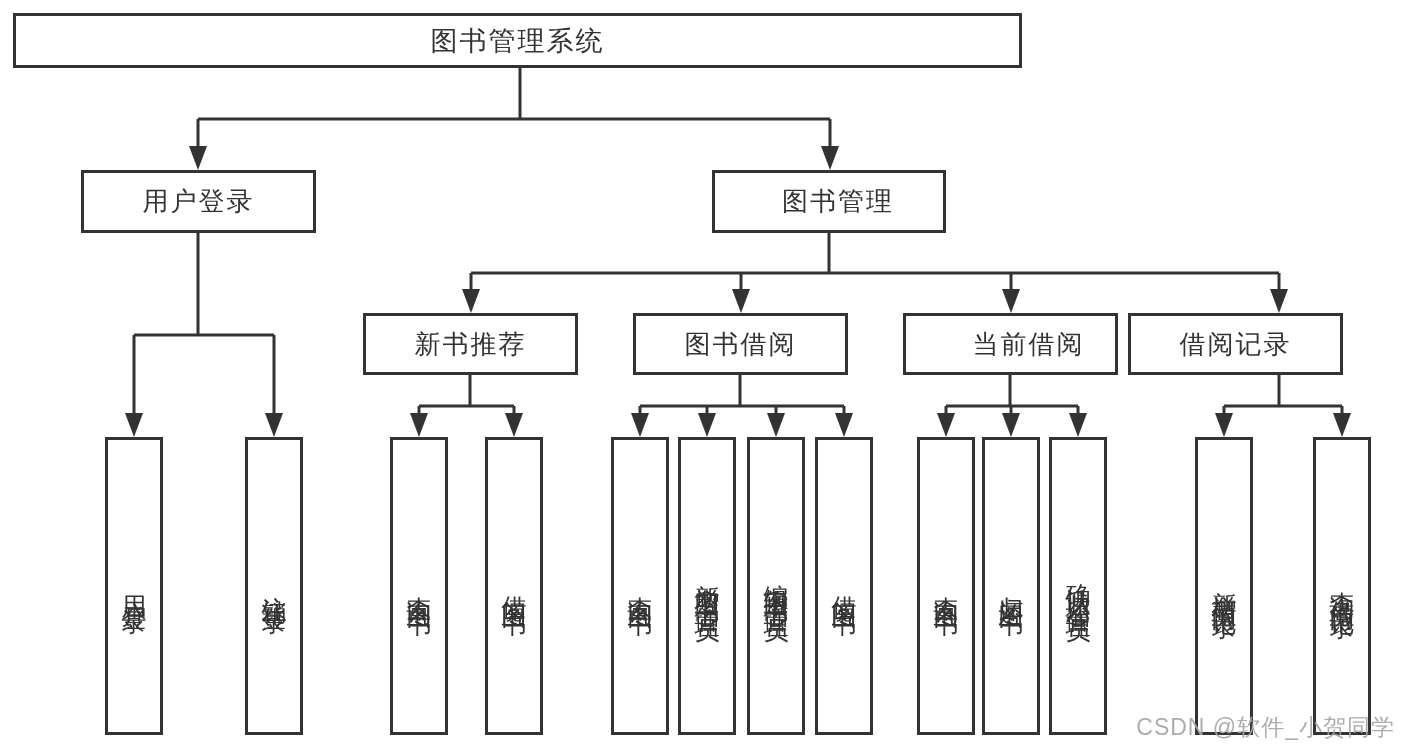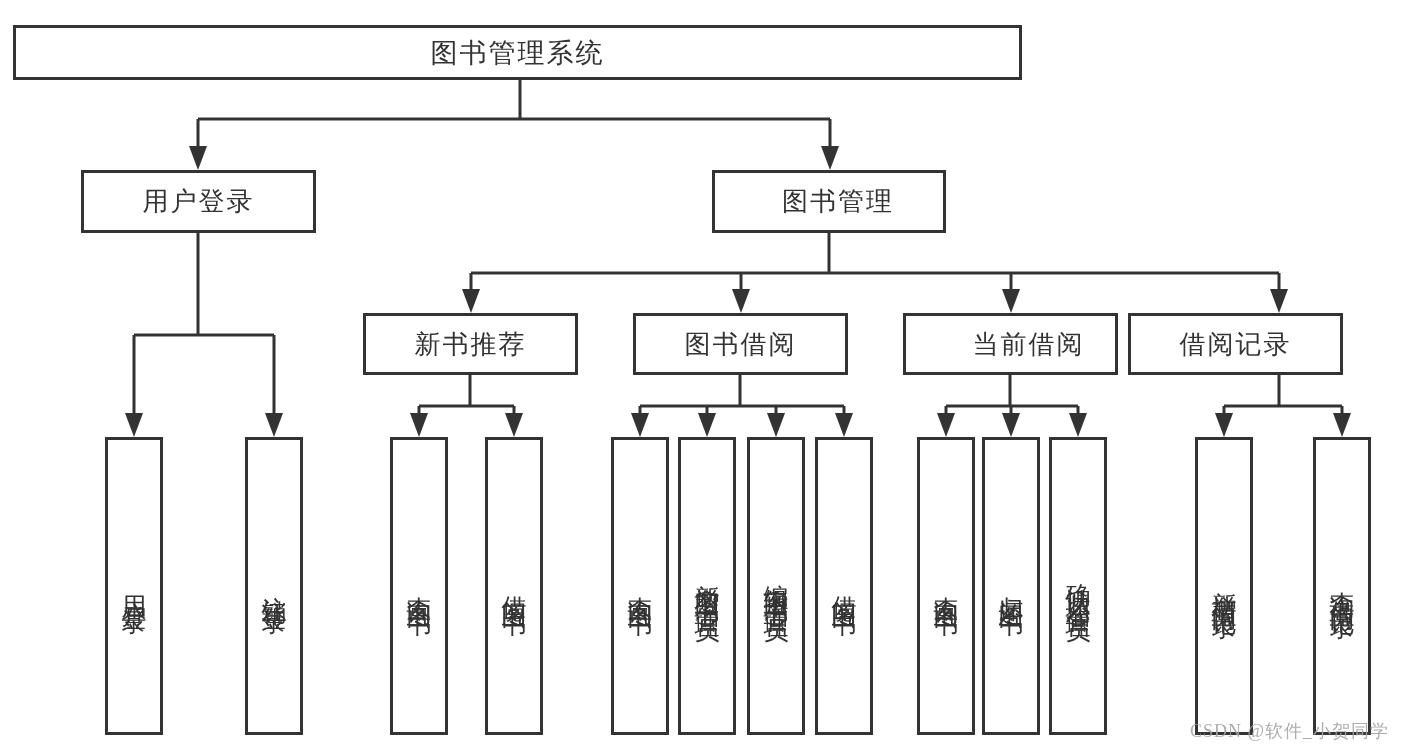--- a/index.html
+++ b/index.html
@@ -35,39 +35,38 @@
     display:flex;
     align-items:center;
     justify-content:center;
     color:var(--text);
   }
   .h{
     font-size:26px;
     letter-spacing:2px;
     white-space:nowrap;
   }
-  .root{font-size:27px;margin-top:12px;}
+  .root{font-size:27px;}
   .v span{
     writing-mode:vertical-rl;
     text-orientation:mixed;
     font-size:25px;
     letter-spacing:5px;
     line-height:1;
     white-space:nowrap;
   }
   #watermark{
     position:absolute;
-    right:16px;
+    right:10px;
     bottom:4px;
-    font-size:18px;
+    font-size:23px;
     letter-spacing:1px;
     color:var(--watermark);
     opacity:0.92;
     white-space:nowrap;
-    font-family:Liberation Serif, serif;
   }
 </style>
 </head>
 <body>
 
 <div id="canvas">
 
   <svg id="edges" viewBox="0 0 1405 747" xmlns="http://www.w3.org/2000/svg">
 
     <path class="edge" d="M520,68 V119 M198,119 H830 M198,119 V150 M830,119 V150"></path>

